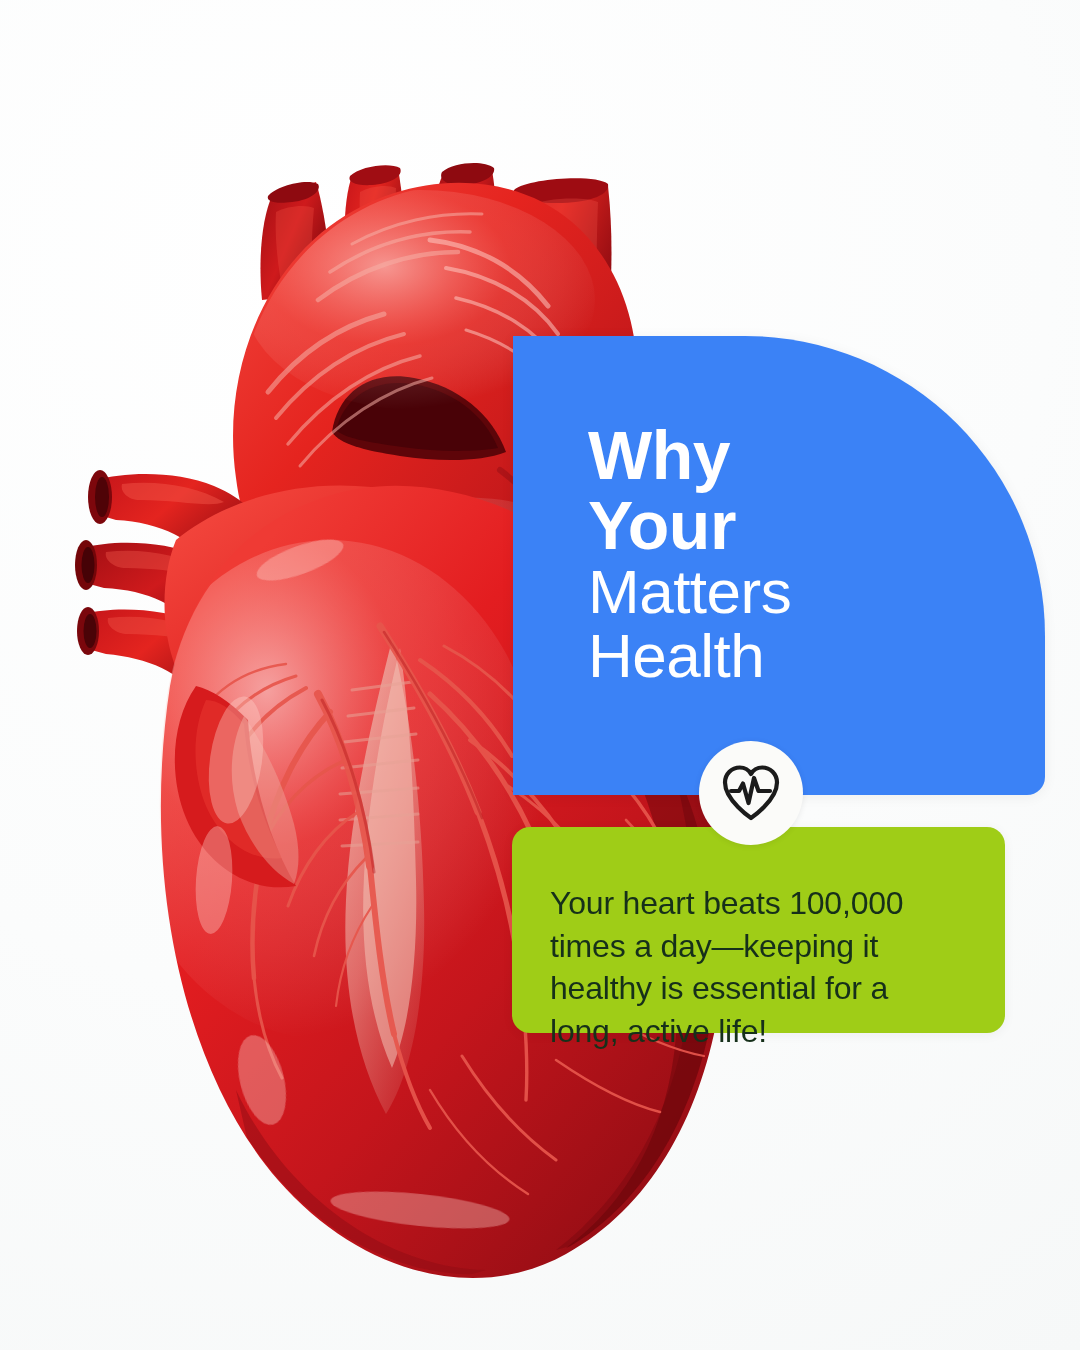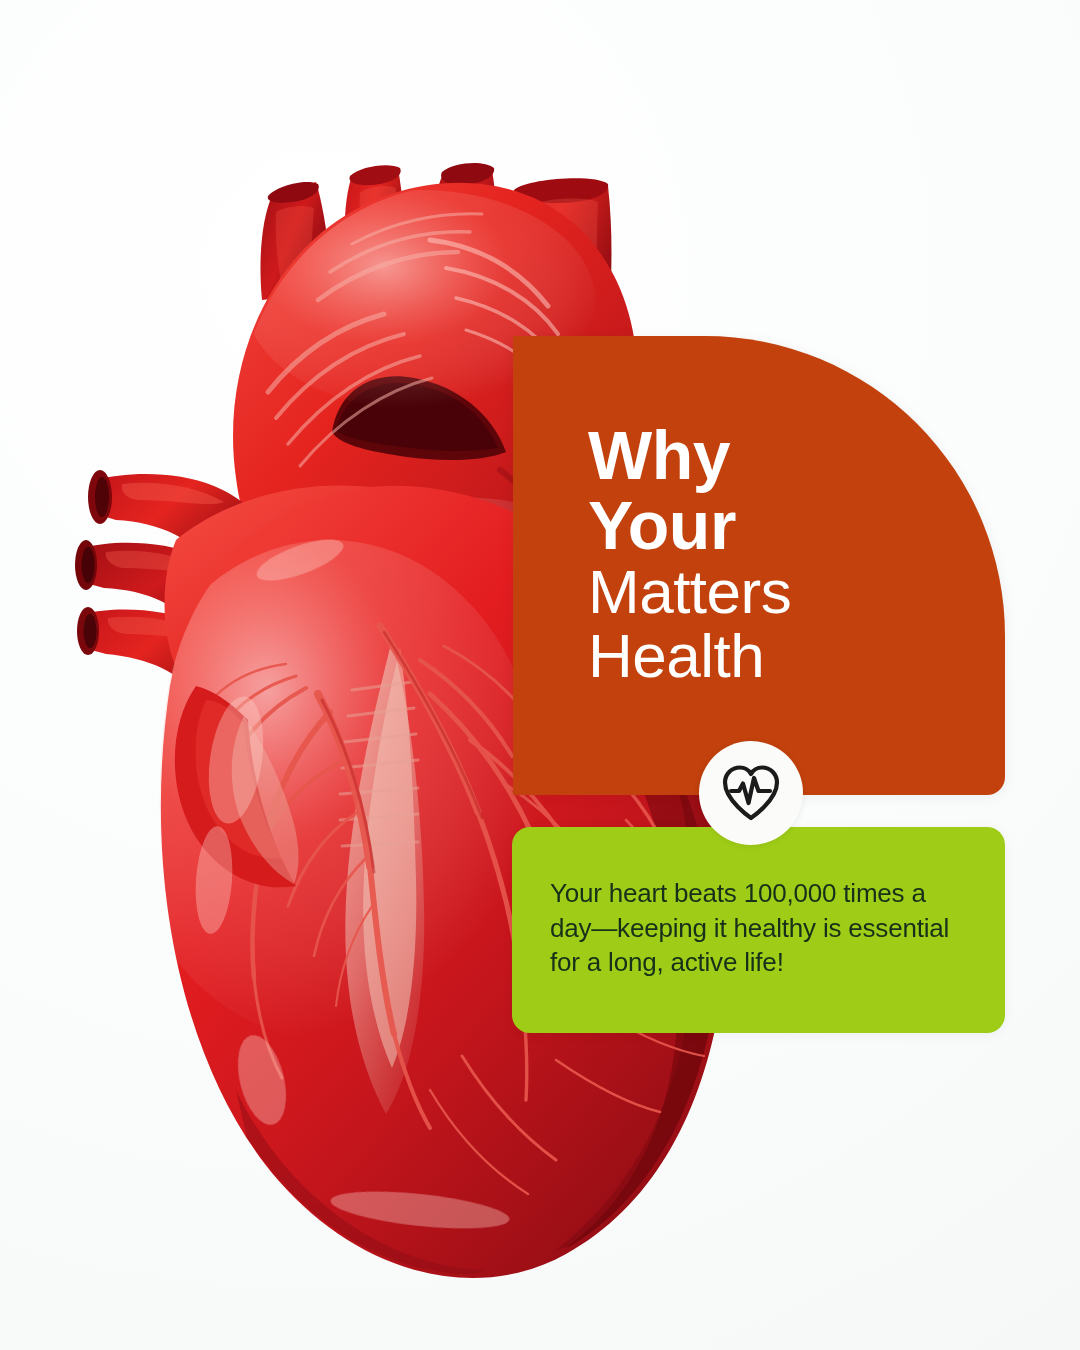--- a/index.html
+++ b/index.html
@@ -38,23 +38,24 @@
     height: 100%;
   }
 
   
   .title-panel {
     position: absolute;
     left: 513px;
     top: 336px;
     width: 492px;
     height: 459px;
-    background: #c2410c;
+    background: #3b82f6;
     border-radius: 0 300px 18px 0;
     box-shadow: 0 2px 14px rgba(0,0,0,0.06);
+    padding-left: 40px;
   }
   .title-block {
     position: absolute;
     left: 75px;
     top: 84px;
     width: 360px;
   }
   .title-line {
     display: block;
     color: #ffffff;
@@ -99,21 +100,21 @@
     background: #9fcd17;
     border-radius: 18px;
     box-shadow: 0 2px 12px rgba(0,0,0,0.05);
   }
   .fact-text {
     position: absolute;
     left: 38px;
     top: 23px;
     width: 400px;
     color: #16301a;
-    font-size: 26px;
+    font-size: 32px;
     font-weight: 500;
     line-height: 1.33;
     letter-spacing: -0.2px;
   }
 </style>
 </head>
 <body>
 
 <div class="canvas">
 

